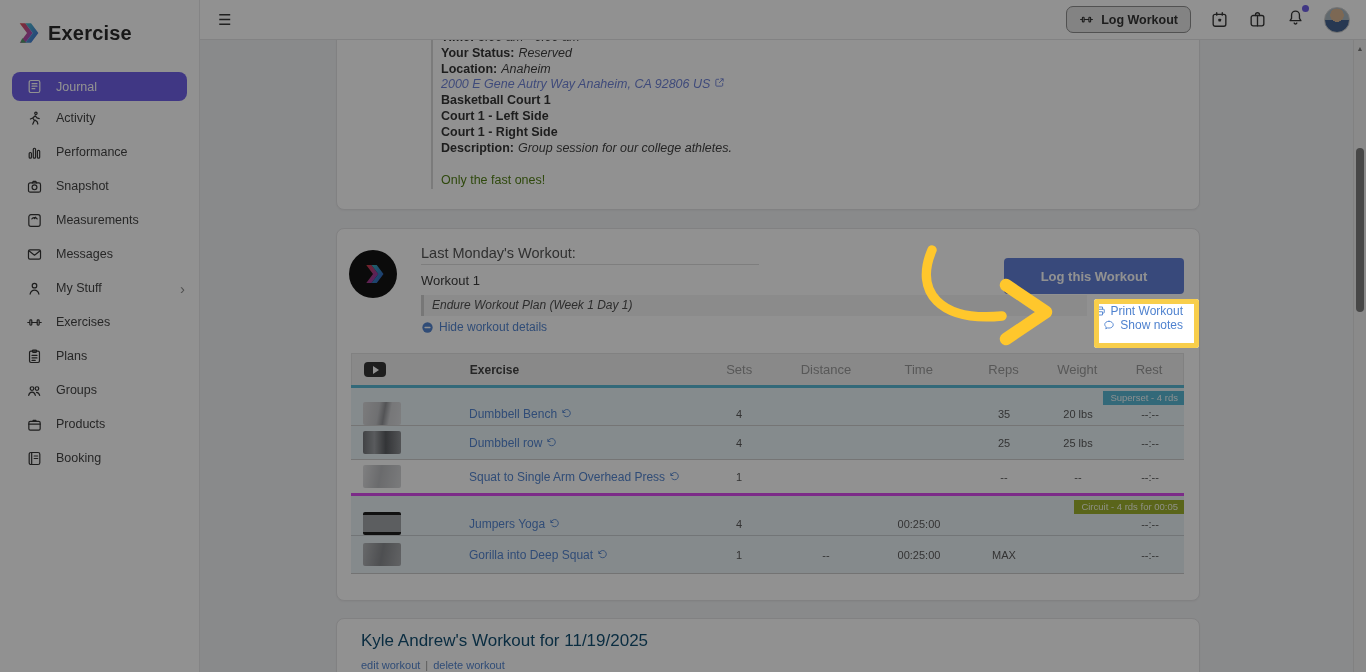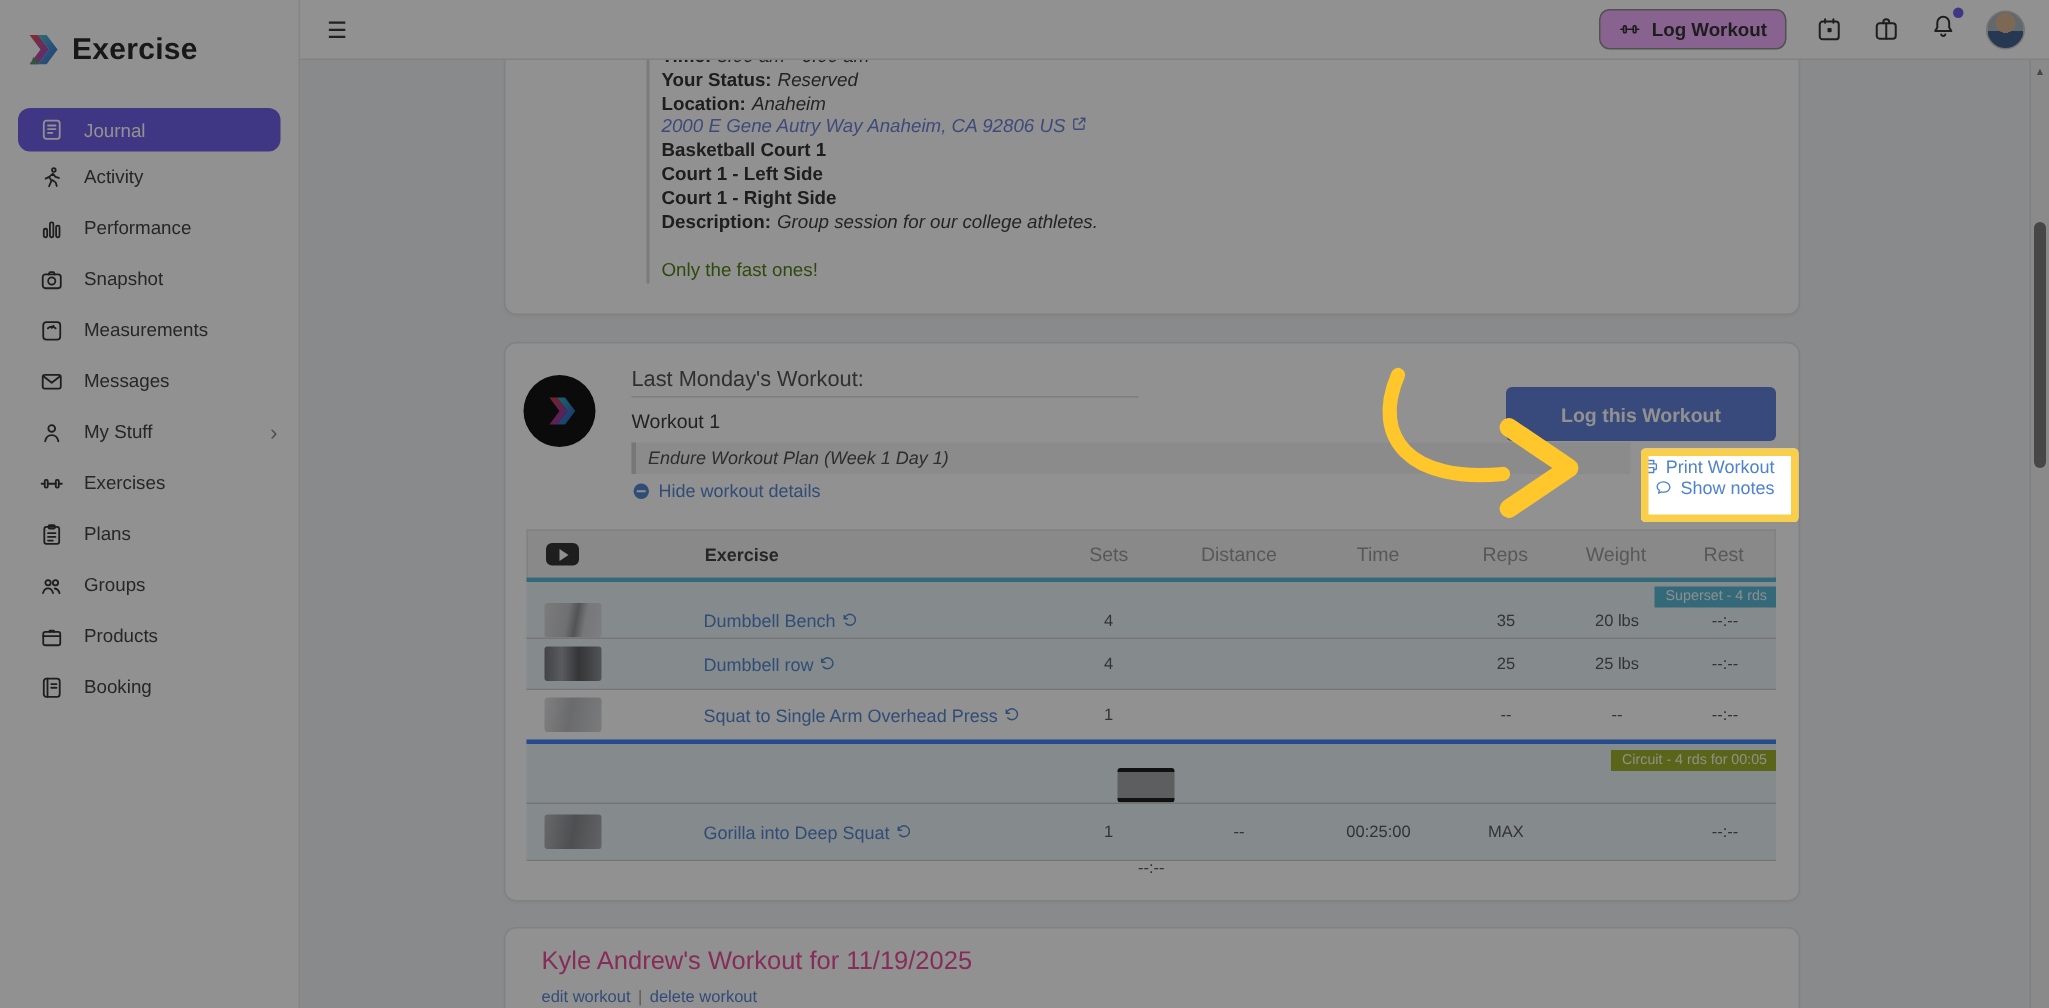--- a/index.html
+++ b/index.html
@@ -14,21 +14,21 @@
   .nav-item { display:flex; align-items:center; gap:13px; height:34px; padding:0 14px 0 26px; color:#3d3d3d; font-size:12.5px; cursor:pointer; position:relative; }
   .nav-item svg { width:17px; height:17px; stroke:#2f2f2f; fill:none; stroke-width:1.7; stroke-linecap:round; stroke-linejoin:round; flex:0 0 17px; }
   .nav-item.active { background:#6c5ce7; color:#fff; border-radius:8px; margin:0 12px; height:29px; padding:0 2px 0 14px; }
   .nav-item.active svg { stroke:#fff; }
   .nav-chevron { margin-left:auto; color:#8a8a8a; font-size:15px; line-height:1; }
 
   
   .topbar { position:absolute; left:200px; top:0; width:1166px; height:40px; background:#fff; border-bottom:1px solid #e3e3e5; z-index:20; display:flex; align-items:center; }
   .hamburger { margin-left:18px; font-size:15px; color:#333; cursor:pointer; letter-spacing:0; }
   .topbar-right { margin-left:auto; display:flex; align-items:center; gap:19px; padding-right:16px; }
-  .logw-btn { display:flex; align-items:center; gap:7px; border:1px solid #8a8a8a; border-radius:7px; height:27px; padding:0 12px; font-size:12.5px; font-weight:bold; color:#2d2d2d; background:#f0abfc; cursor:pointer; }
+  .logw-btn { display:flex; align-items:center; gap:7px; border:1px solid #8a8a8a; border-radius:7px; height:27px; padding:0 12px; font-size:12.5px; font-weight:bold; color:#2d2d2d; background:#e5e5e5; cursor:pointer; }
   .logw-btn svg { width:15px; height:15px; stroke:#2d2d2d; fill:none; stroke-width:1.8; stroke-linecap:round; }
   .tb-icon { width:19px; height:19px; stroke:#2f2f2f; fill:none; stroke-width:1.7; stroke-linecap:round; stroke-linejoin:round; cursor:pointer; }
   .bell-wrap { position:relative; }
   .bell-dot { position:absolute; top:-3px; right:-4px; width:7px; height:7px; border-radius:50%; background:#6c5ce7; }
   .avatar { width:26px; height:26px; border-radius:50%; cursor:pointer;
     background:
       radial-gradient(circle at 50% 30%, #d9b491 0 32%, rgba(0,0,0,0) 33%),
       linear-gradient(180deg, #a8b6c0 0 52%, #3f5e8c 52% 100%);
     border:1px solid #c9c9c9; }
 
@@ -77,28 +77,28 @@
   .t1 { background:linear-gradient(100deg,#d8d8da 0%,#c2c3c6 40%,#8f9094 55%,#cfd0d3 70%,#dcdddf 100%); }
   .t2 { background:linear-gradient(90deg,#6f7276 0%,#9a9da1 30%,#55585c 60%,#8c8f93 100%); }
   .t3 { background:linear-gradient(100deg,#e0e0e2 0%,#b9babd 45%,#d6d7d9 100%); }
   .t4 { background:linear-gradient(180deg,#161616 0 13%,#9fa2a6 13% 87%,#161616 87% 100%); }
   .t5 { background:linear-gradient(100deg,#b4b6b9 0%,#85878b 50%,#a9abae 100%); }
   .ex-link { color:#4f82cf; font-size:12px; text-decoration:none; cursor:pointer; }
   .hist { width:11px; height:11px; stroke:#4f82cf; fill:none; stroke-width:2; stroke-linecap:round; margin-left:4px; vertical-align:-1px; }
   .r-bench { height:40px; background:#e9f4f8; border-top:3px solid #54b7d3; padding-top:14px; }
   .r-row2 { height:34px; background:#e9f4f8; border-top:1px solid #cdcdcd; }
   .r-squat { height:34px; background:#fff; border-top:1px solid #cdcdcd; }
-  .r-yoga { height:42px; background:#eaf2f6; border-top:3px solid #3b82f6; padding-top:16px;flex-direction:column; }
+  .r-yoga { height:42px; background:#eaf2f6; border-top:3px solid #d946ef; padding-top:16px; }
   .r-gorilla { height:38px; background:#eaf2f6; border-top:1px solid #c7cdd0; }
   .grp-badge { position:absolute; right:0; font-size:9.5px; color:#f4fafc; padding:2px 6px 2px 7px; line-height:10px; }
   .badge-superset { top:3px; background:#54b7d3; }
   .badge-circuit { top:4px; background:#9cb027; color:#f7fbe8; }
 
   
-  .nw-title { position:absolute; left:24px; top:12px; font-size:17px; color:#ec4899; }
+  .nw-title { position:absolute; left:24px; top:12px; font-size:17px; color:#0c4a6e; }
   .nw-links { position:absolute; left:24px; top:40px; font-size:11px; }
   .nw-links a { color:#4f82cf; text-decoration:none; cursor:pointer; }
   .nw-sep { color:#9a9a9a; margin:0 5px; }
 
   
   .scrollstrip { position:absolute; right:0; top:40px; width:13px; height:632px; background:#f2f2f2; border-left:1px solid #e2e2e2; z-index:15; }
   .scroll-up { width:100%; text-align:center; font-size:7px; color:#777; padding-top:5px; cursor:pointer; }
   .scroll-thumb { position:absolute; left:2px; top:108px; width:8px; height:164px; border-radius:4px; background:#787878; cursor:pointer; }
 
   

